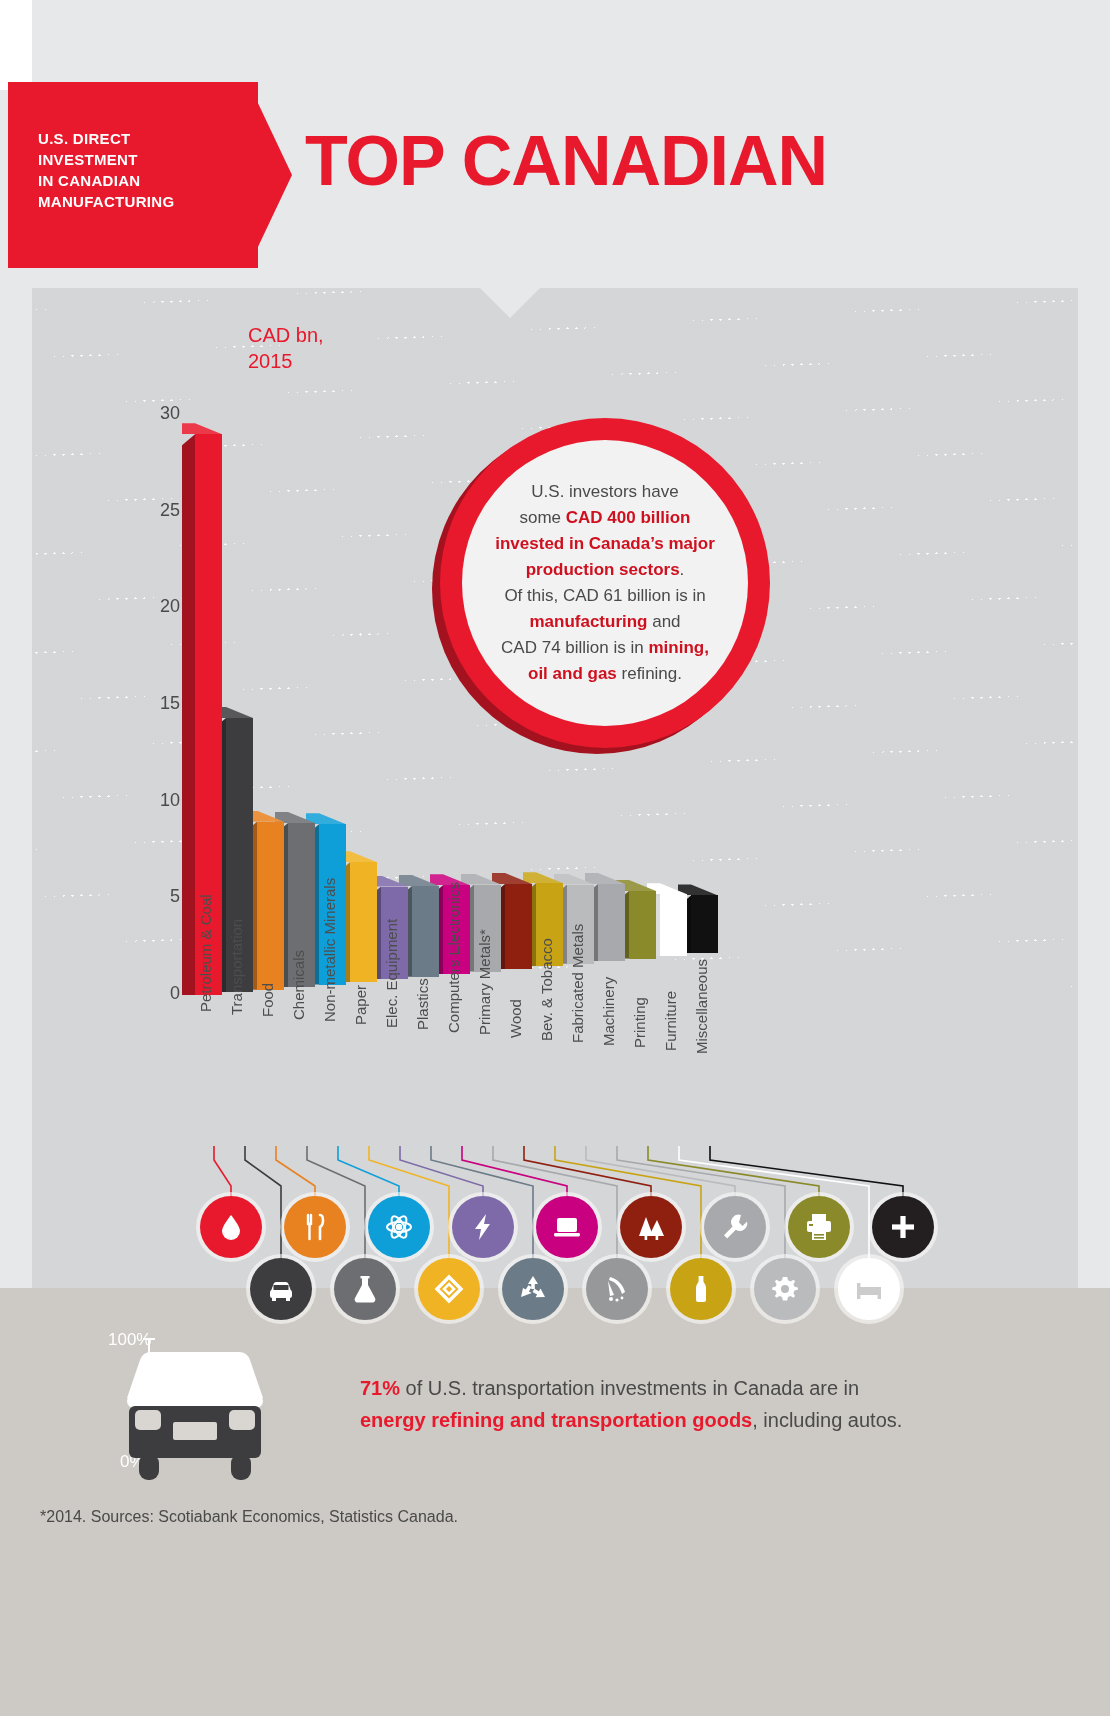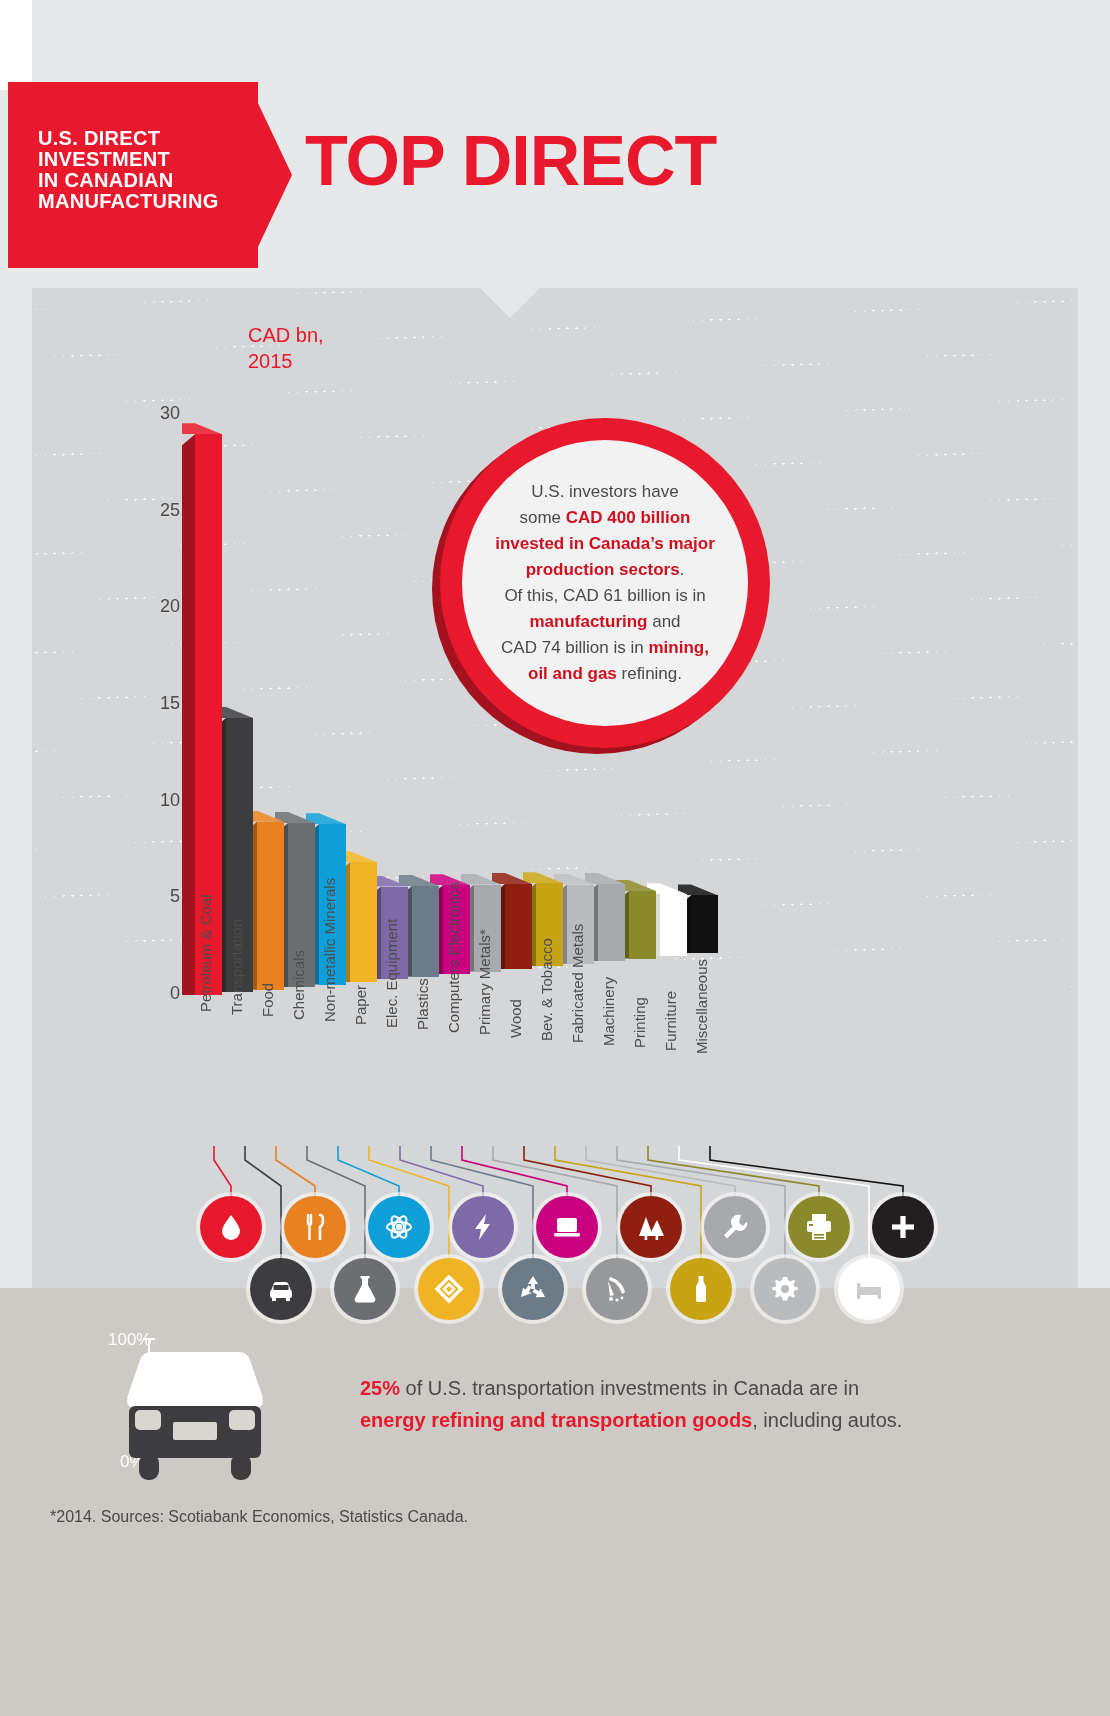--- a/index.html
+++ b/index.html
@@ -30,21 +30,21 @@
   .banner{
     position:absolute;left:8px;top:82px;width:250px;height:186px;background:#e8192c;
     clip-path:polygon(0 0, 0 100%, 250px 100%, 250px 0);
   }
   .banner-arrow{
     position:absolute;left:248px;top:82px;width:44px;height:186px;background:#e8192c;
     clip-path:polygon(0 0, 100% 50%, 0 100%);
   }
   .banner-text{
     position:absolute;left:38px;top:128px;width:210px;
-    color:#ffffff;font-weight:bold;font-size:20px;line-height:21px;letter-spacing:.3px;
+    color:#ffffff;font-weight:bold;font-size:15px;line-height:21px;letter-spacing:.3px;
   }
   .title{
     position:absolute;left:305px;top:122px;
     color:#e8192c;font-size:70px;font-weight:bold;letter-spacing:-1px;line-height:78px;
   }
   .header-notch{
     position:absolute;left:480px;top:288px;width:60px;height:30px;background:#e7e8ea;
     clip-path:polygon(0 0, 100% 0, 50% 100%);
   }
 
@@ -84,21 +84,21 @@
   
   .car-wrap{position:absolute;left:105px;top:1330px;width:280px;height:160px;}
   .pct{position:absolute;color:#ffffff;font-size:17px;}
   .scalebar{position:absolute;left:148px;top:1338px;width:2px;height:128px;background:#ffffff;}
   .scalecap{position:absolute;width:12px;height:2px;background:#ffffff;left:143px;}
   .bottom-text{
     position:absolute;left:360px;top:1372px;width:650px;
     font-size:20px;line-height:32px;color:#4a4a4a;
   }
   .footnote{
-    position:absolute;left:50px;top:1508px;font-size:16px;color:#4a4a4a;
+    position:absolute;left:40px;top:1508px;font-size:16px;color:#4a4a4a;
   }
 
   
   .callout-shadow{
     position:absolute;left:432px;top:424px;width:330px;height:330px;border-radius:50%;
     background:#a5121f;
   }
   .callout-ring{
     position:absolute;left:440px;top:418px;width:330px;height:330px;border-radius:50%;
     background:#e8192c;
@@ -124,21 +124,21 @@
 <div class="dots"></div>
 
 <div class="banner"></div>
 <div class="banner-arrow"></div>
 <div class="banner-text">
   <div>U.S. DIRECT</div>
   <div>INVESTMENT</div>
   <div>IN CANADIAN</div>
   <div>MANUFACTURING</div>
 </div>
-<div class="title">TOP DIRECT</div>
+<div class="title">TOP CANADIAN</div>
 <div class="header-notch"></div>
 
 <div class="axis-title">
   <div>CAD bn,</div>
   <div>2015</div>
 </div>
 
 <div id="yticks">
     <div class="y-label" style="left: 140px; top: 983px;">0</div>
     <div class="y-label" style="left: 140px; top: 886.333px;">5</div>
@@ -407,21 +407,21 @@
   <rect x="22" y="64" width="136" height="14" rx="7" fill="#ffffff"></rect>
   <rect x="24" y="76" width="132" height="52" rx="6" fill="#3d3d3f"></rect>
   <rect x="30" y="80" width="26" height="20" rx="5" fill="#d9d6d1"></rect>
   <rect x="124" y="80" width="26" height="20" rx="5" fill="#d9d6d1"></rect>
   <rect x="68" y="92" width="44" height="18" rx="2" fill="#d9d6d1"></rect>
   <rect x="34" y="124" width="20" height="26" rx="9" fill="#3d3d3f"></rect>
   <rect x="126" y="124" width="20" height="26" rx="9" fill="#3d3d3f"></rect>
 </svg>
 
 <div class="bottom-text">
-  <span style="color:#e8192c;font-weight:bold;">25%</span><span> of U.S. transportation investments in Canada are in</span><br>
+  <span style="color:#e8192c;font-weight:bold;">71%</span><span> of U.S. transportation investments in Canada are in</span><br>
   <span style="color:#e8192c;font-weight:bold;">energy refining and transportation goods</span><span>, including autos.</span>
 </div>
 
 <div class="footnote">*2014. Sources: Scotiabank Economics, Statistics Canada.</div>
 
 <div class="callout-shadow"></div>
 <div class="callout-ring"></div>
 <div class="callout-inner">
   <div class="callout-text">
     <span>U.S. investors have</span><br>

